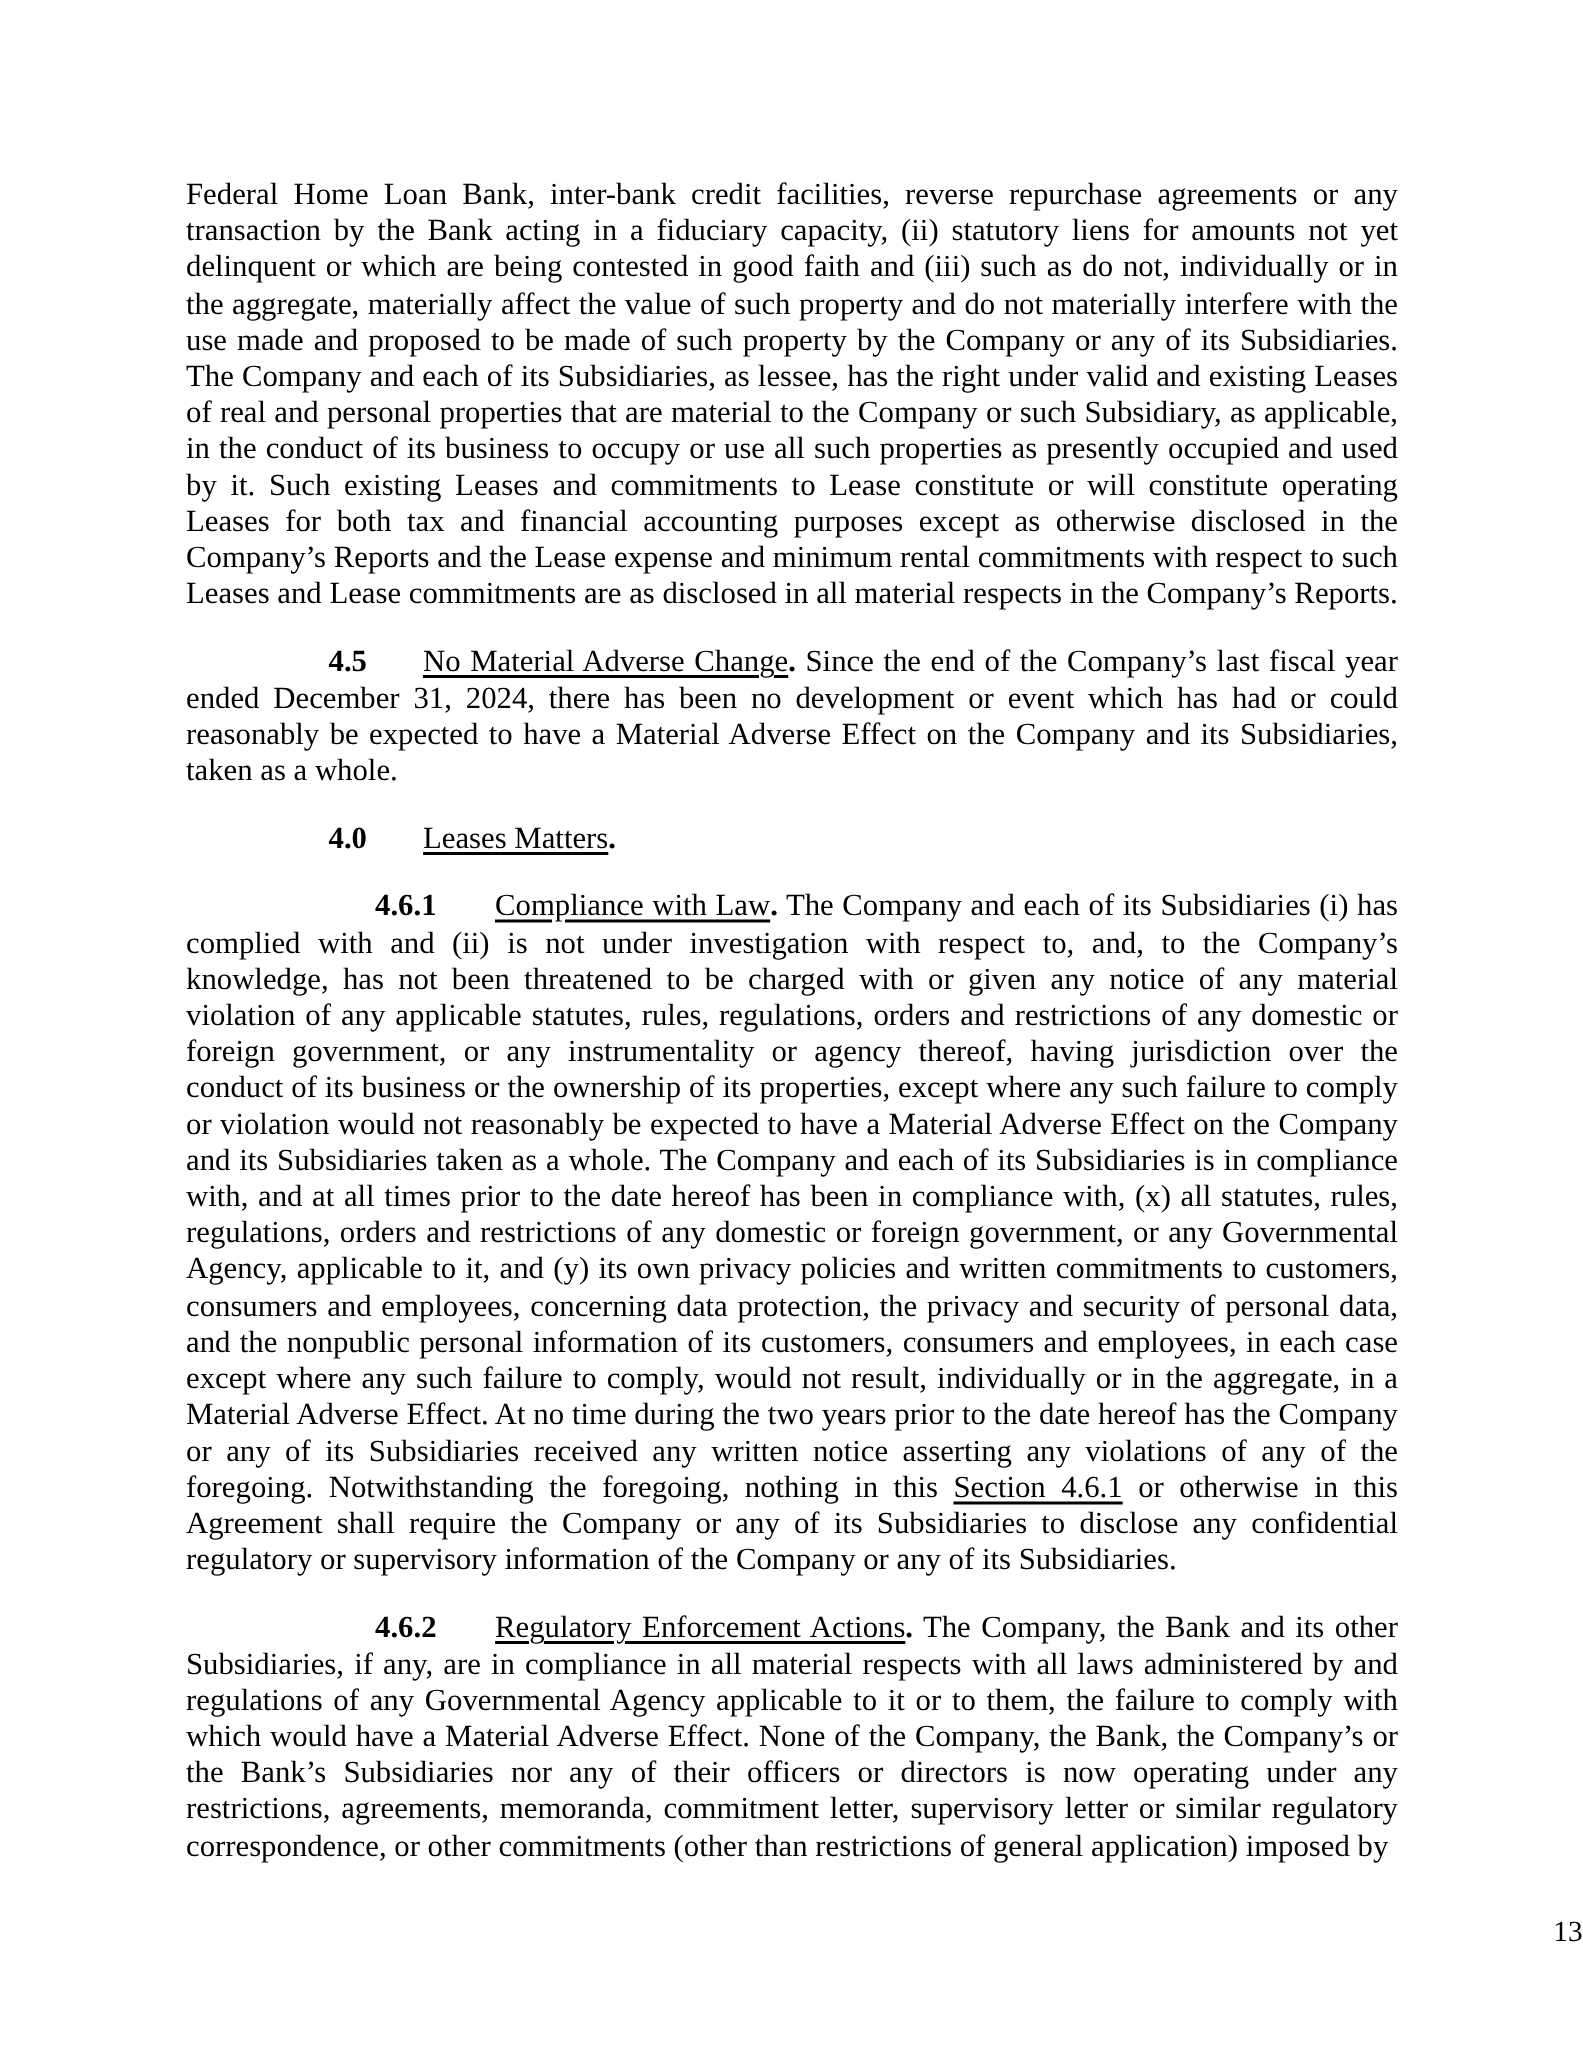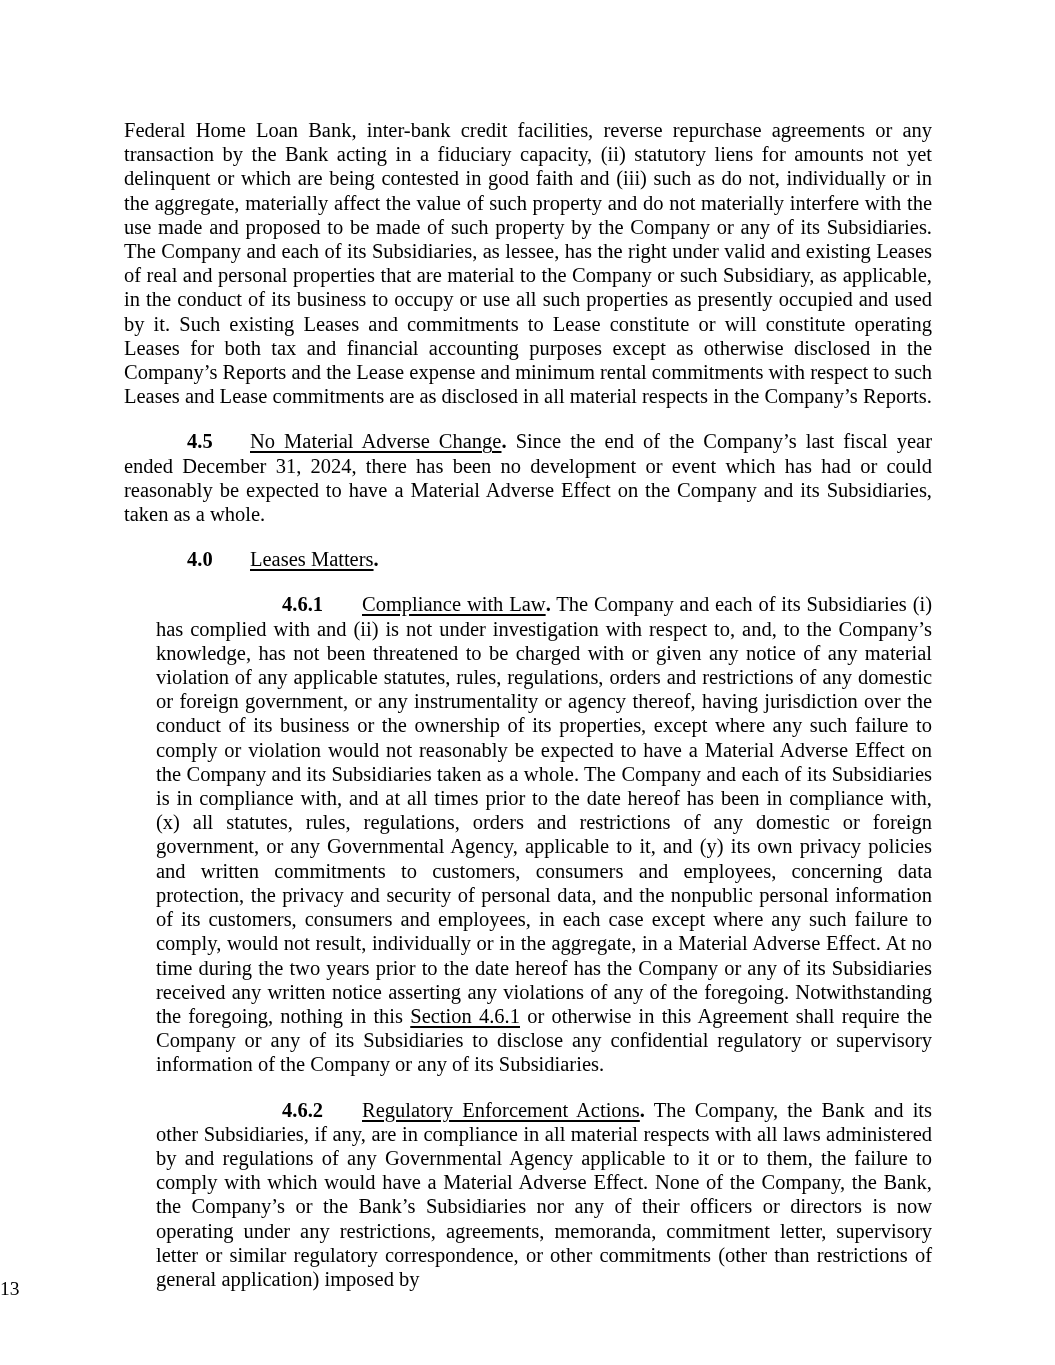--- a/index.html
+++ b/index.html
@@ -24,46 +24,46 @@
     font-size: 20.5px;
     line-height: 24.2px;
   }
   .para {
     margin: 0 0 21px 0;
     text-align: justify;
     hyphens: none;
   }
   .para:last-child { margin-bottom: 0; }
   .ind-a { text-indent: 63px; }   
-  .ind-b { text-indent: 126px; margin-left: 32px; }  
+  .ind-b { text-indent: 126px; }  
   .num {
     display: inline-block;
     font-weight: 700;
     text-indent: 0;
   }
-  .num-a { width: 63px; }  
+  .num-a { width: 63px; margin-left: 32px; }  
   .num-b { width: 80px; }  
   .sec-title {
     font-weight: 400;
     text-decoration: underline;
     text-decoration-thickness: 2px;
     text-underline-offset: 3px;
   }
   .bold { font-weight: 700; }
   .xref {
     text-decoration: underline;
     text-decoration-thickness: 1.5px;
     text-underline-offset: 3px;
   }
   .footer {
     position: absolute;
     top: 1277px;
     left: 0;
     width: 100%;
-    text-align: left;
+    text-align: right;
     font-size: 19.5px;
     line-height: 24px;
   }
 </style>
 </head>
 <body>
 
 <div class="page">
   <div class="content">
 

